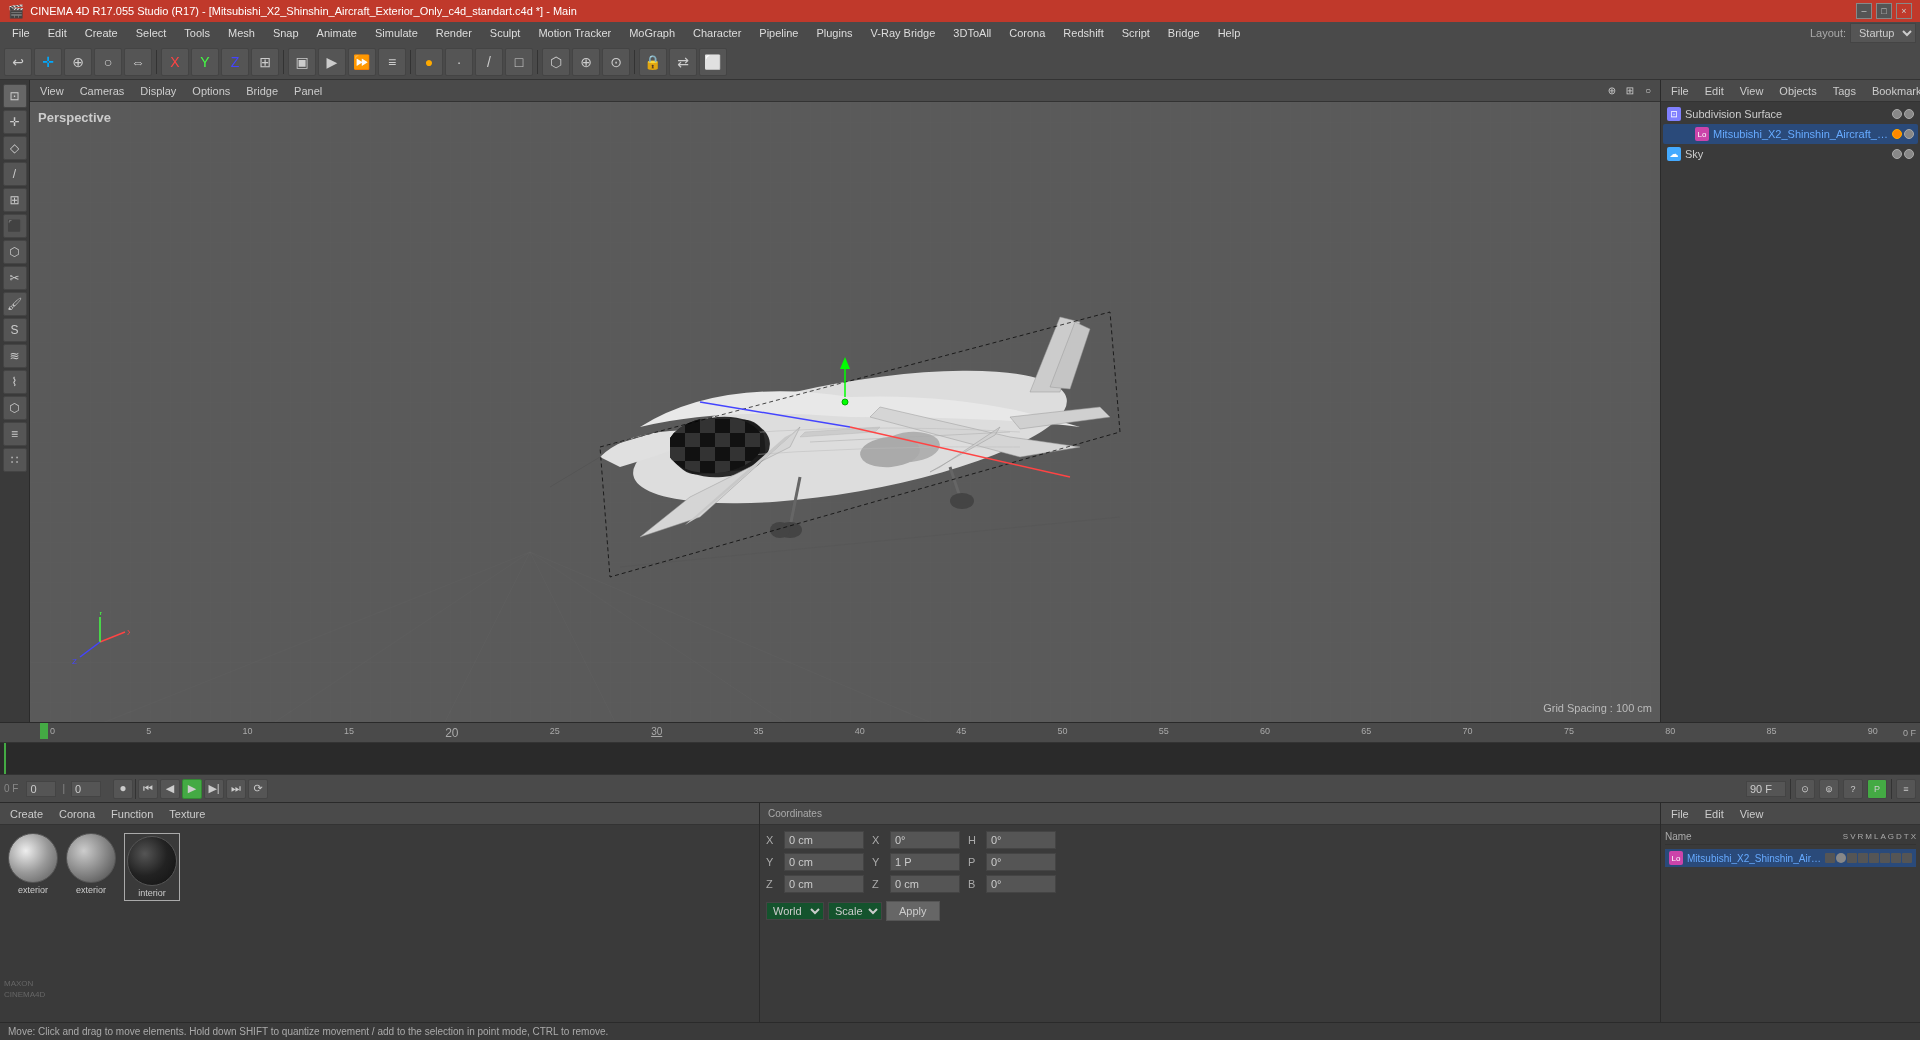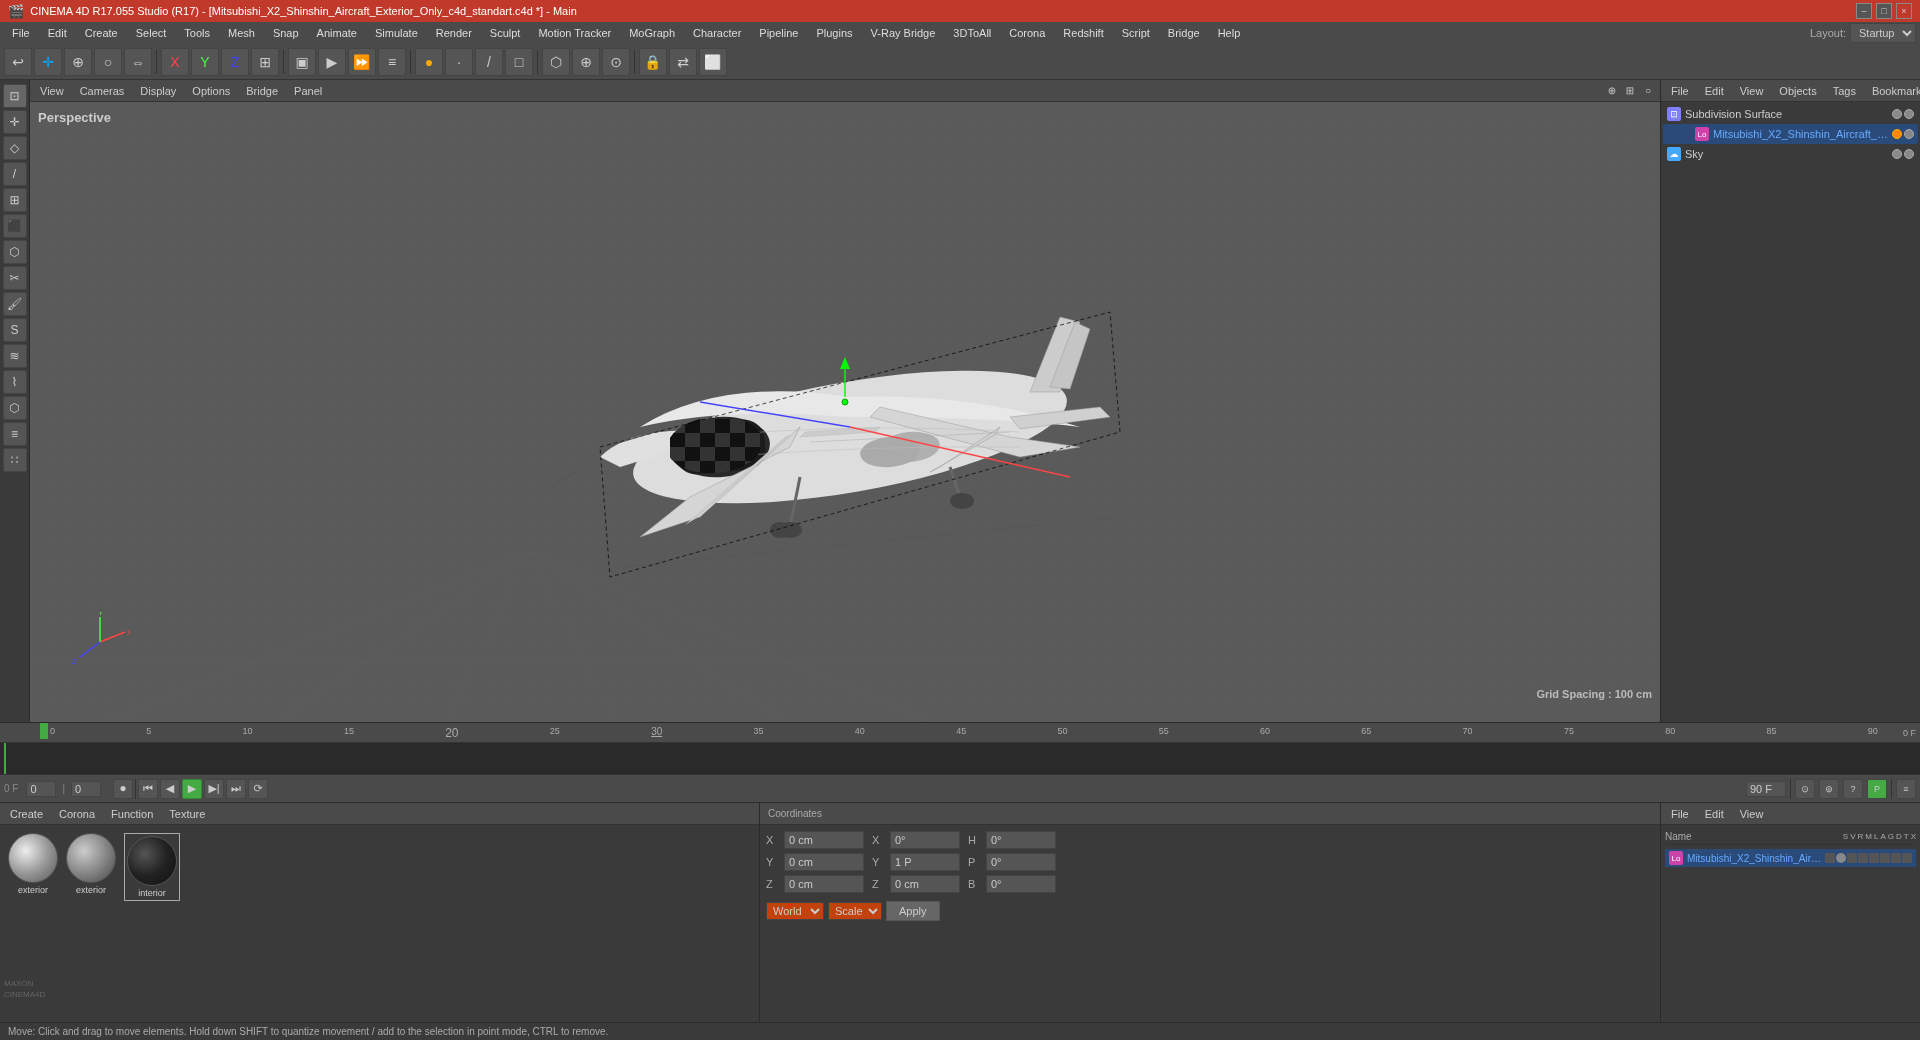--- a/index.html
+++ b/index.html
@@ -205,25 +205,24 @@
       top: 8px;
       left: 8px;
       color: #ccc;
       font-size: 13px;
       font-weight: bold;
     }
 
     
     #grid-spacing-label {
       position: absolute;
-      bottom: 22px;
+      bottom: 8px;
       right: 8px;
       color: #bbb;
       font-size: 11px;
-      font-weight: bold;
     }
 
     
     #aircraft-container {
       position: absolute;
       top: 50%;
       left: 50%;
       transform: translate(-50%, -55%);
       width: 650px;
       height: 500px;
@@ -504,21 +503,21 @@
       font-size: 11px;
       padding: 2px 12px;
       cursor: pointer;
       height: 20px;
       display: flex;
       align-items: center;
     }
 
     
     .coord-select {
-      background: #c2410c;
+      background: #14532d;
       border: 1px solid #444;
       color: #ccc;
       font-size: 11px;
       padding: 1px 2px;
       height: 18px;
     }
 
     
     .mat-sphere-gray {
       background: radial-gradient(circle at 35% 35%, #eee, #999, #555);

